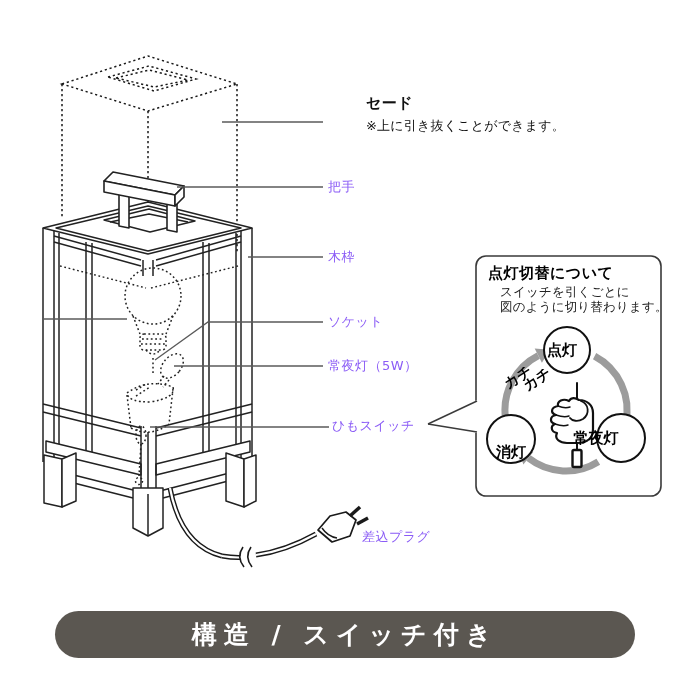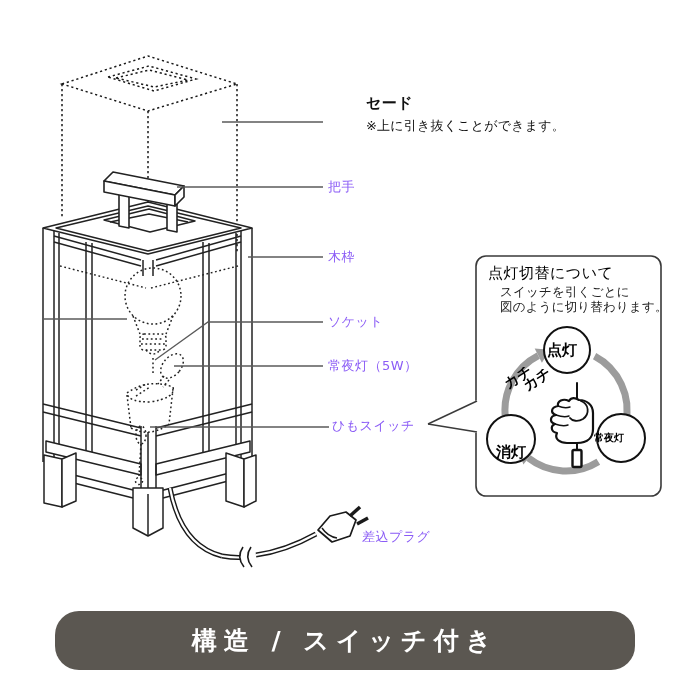--- a/index.html
+++ b/index.html
@@ -4,27 +4,27 @@
 <style>
   html,body{margin:0;padding:0;background:#fff;}
   .canvas{position:relative;width:700px;height:700px;background:#ffffff;overflow:hidden;
           font-family:"DejaVu Sans",sans-serif;}
   svg{position:absolute;left:0;top:0;}
   .t{position:absolute;color:#8b5cf6;font-weight:normal;font-size:13px;white-space:nowrap;
      transform:translateY(-50%);letter-spacing:0.5px;}
   .shade-block{position:absolute;left:326px;top:114px;transform:translateY(-50%);margin-left:40px;}
   .shade-block .l1{font-size:15px;font-weight:bold;color:#111;letter-spacing:0.5px;}
   .shade-block .l2{font-size:13px;font-weight:normal;color:#111;margin-top:4px;letter-spacing:0.2px;}
-  .ib-title{position:absolute;left:488px;top:264px;font-size:15px;font-weight:normal;color:#000;letter-spacing:0.5px;white-space:nowrap;}
+  .ib-title{position:absolute;left:488px;top:264px;font-size:15px;font-weight:bold;color:#000;letter-spacing:0.5px;white-space:nowrap;}
   .ib-desc{position:absolute;left:488px;font-size:12.5px;color:#222;white-space:nowrap;letter-spacing:0.2px;margin-left:12px;}
   .state{position:absolute;transform:translate(-50%,-50%);font-weight:bold;color:#000;white-space:nowrap;}
   .click-snd{position:absolute;left:505px;top:366px;transform:rotate(-33deg);font-weight:bold;
              font-size:14.5px;color:#000;line-height:12px;white-space:nowrap;}
   .click-snd .c2{display:block;margin-left:15px;}
-  .footer-pill{position:absolute;left:55px;top:611px;width:580px;height:59px;border-radius:24px;
+  .footer-pill{position:absolute;left:55px;top:611px;width:580px;height:47px;border-radius:24px;
                background:#5b5751;display:flex;align-items:center;justify-content:center;}
   .footer-pill span{color:#ffffff;font-size:25px;font-weight:bold;letter-spacing:7px;white-space:nowrap;}
 </style>
 </head>
 <body>
 
 <div class="canvas">
 
   <svg width="700" height="700" viewBox="0 0 700 700">
 
@@ -199,21 +199,21 @@
   <div class="t" style="left:328px;top:322px">ソケット</div>
   <div class="t" style="left:328px;top:366px">常夜灯（5W）</div>
   <div class="t" style="left:332px;top:426px">ひもスイッチ</div>
   <div class="t" style="left:362px;top:537px">差込プラグ</div>
 
   <div class="ib-title">点灯切替について</div>
   <div class="ib-desc" style="top:284px">スイッチを引くごとに</div>
   <div class="ib-desc" style="top:299px">図のように切り替わります。</div>
   <div class="state" style="left:562px;top:350px;font-size:15px">点灯</div>
   <div class="state" style="left:511px;top:452px;font-size:15px">消灯</div>
-  <div class="state" style="left:609px;top:438px;font-size:10px">常夜灯</div>
+  <div class="state" style="left:596px;top:438px;font-size:15px">常夜灯</div>
   <div class="click-snd">
     <span class="c1">カチ</span>
     <span class="c2">カチ</span>
   </div>
 
   <div class="footer-pill">
     <span>構造 / スイッチ付き</span>
   </div>
 
 </div>

